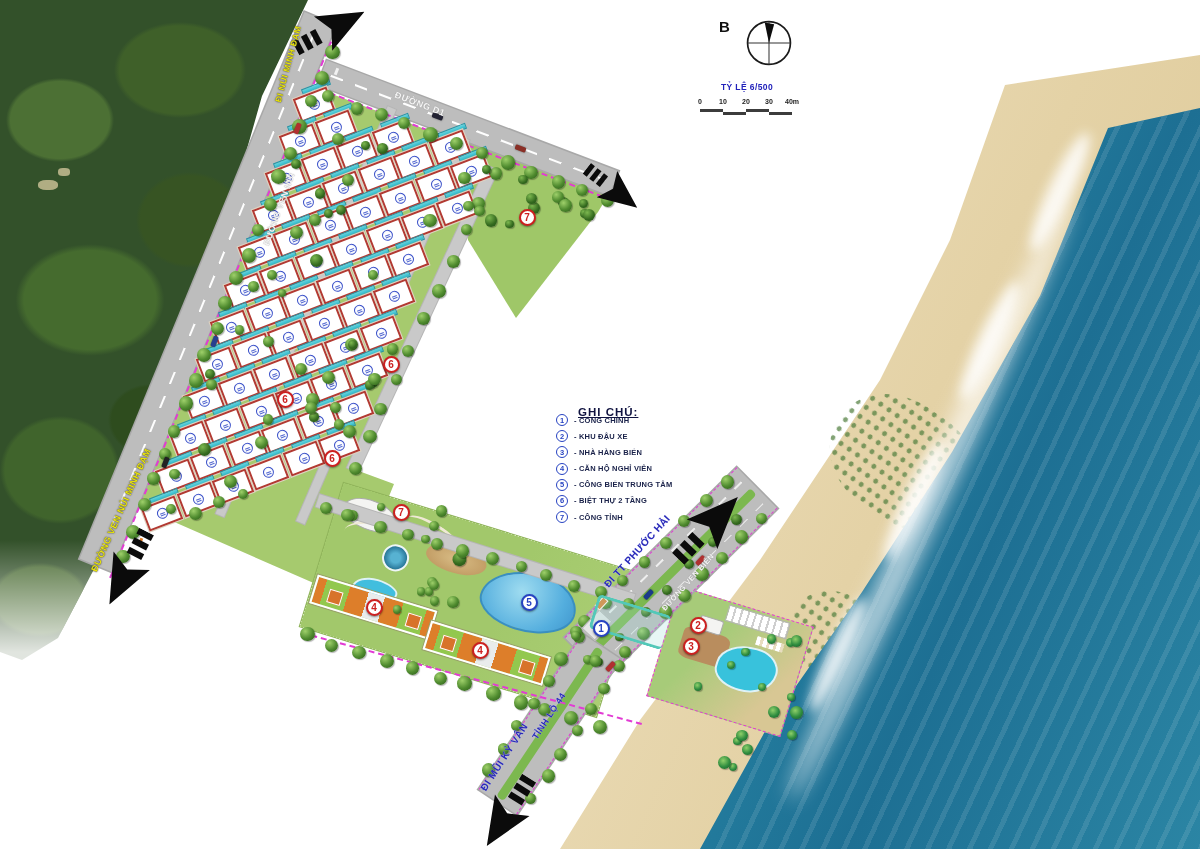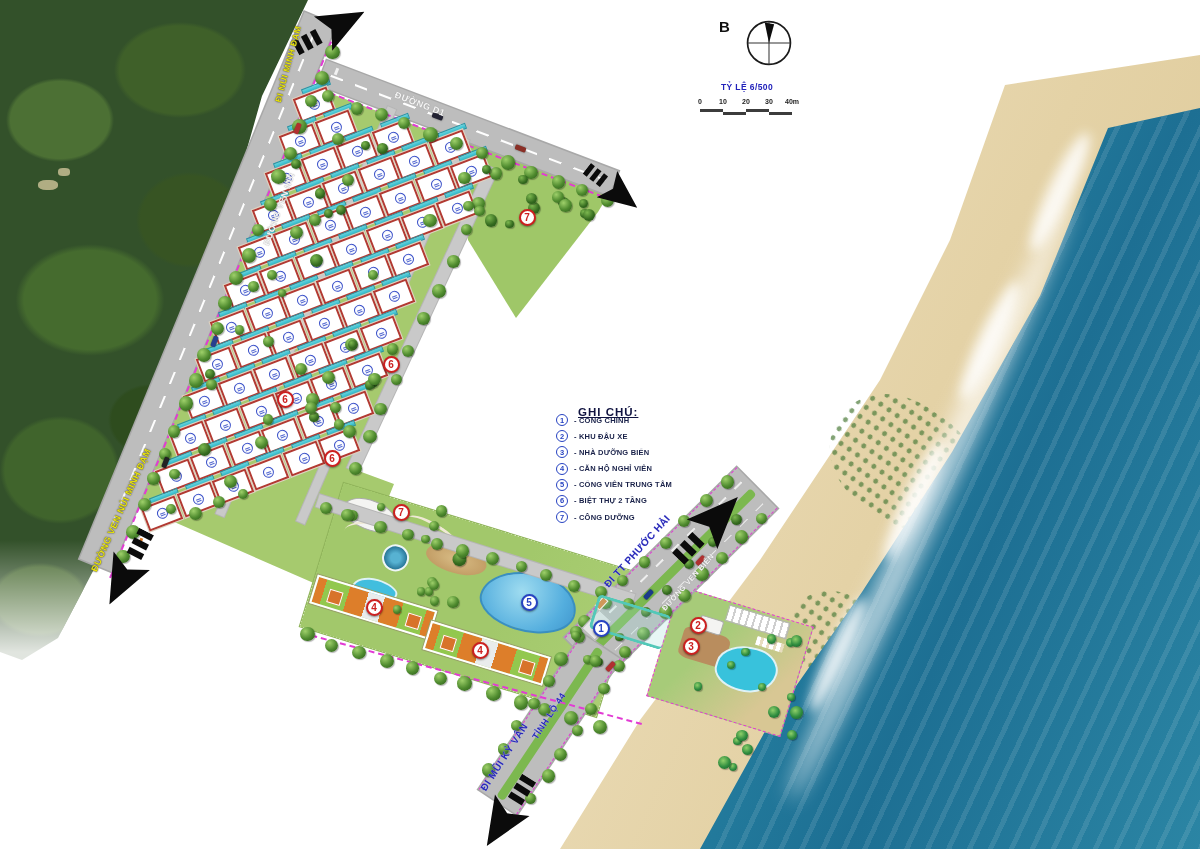--- a/index.html
+++ b/index.html
@@ -765,33 +765,33 @@
         <div class="legend-row" style="position: relative;">
           <div class="legend-num" style="position: relative;">1</div>
           <div class="legend-label" style="position: relative;">- CỔNG CHÍNH</div>
         </div>
         <div class="legend-row" style="position: relative;">
           <div class="legend-num" style="position: relative;">2</div>
           <div class="legend-label" style="position: relative;">- KHU ĐẬU XE</div>
         </div>
         <div class="legend-row" style="position: relative;">
           <div class="legend-num" style="position: relative;">3</div>
-          <div class="legend-label" style="position: relative;">- NHÀ DƯỠNG BIỂN</div>
+          <div class="legend-label" style="position: relative;">- NHÀ HÀNG BIỂN</div>
         </div>
         <div class="legend-row" style="position: relative;">
           <div class="legend-num" style="position: relative;">4</div>
           <div class="legend-label" style="position: relative;">- CĂN HỘ NGHỈ VIÊN</div>
         </div>
         <div class="legend-row" style="position: relative;">
           <div class="legend-num" style="position: relative;">5</div>
-          <div class="legend-label" style="position: relative;">- CỔNG VIÊN TRUNG TÂM</div>
+          <div class="legend-label" style="position: relative;">- CÔNG BIỂN TRUNG TÂM</div>
         </div>
         <div class="legend-row" style="position: relative;">
           <div class="legend-num" style="position: relative;">6</div>
           <div class="legend-label" style="position: relative;">- BIỆT THỰ 2 TẦNG</div>
         </div>
         <div class="legend-row" style="position: relative;">
           <div class="legend-num" style="position: relative;">7</div>
-          <div class="legend-label" style="position: relative;">- CÔNG DƯỠNG</div>
+          <div class="legend-label" style="position: relative;">- CÔNG TỈNH</div>
         </div>
       </div>
   </div>
 </div>
 
 </body></html>

